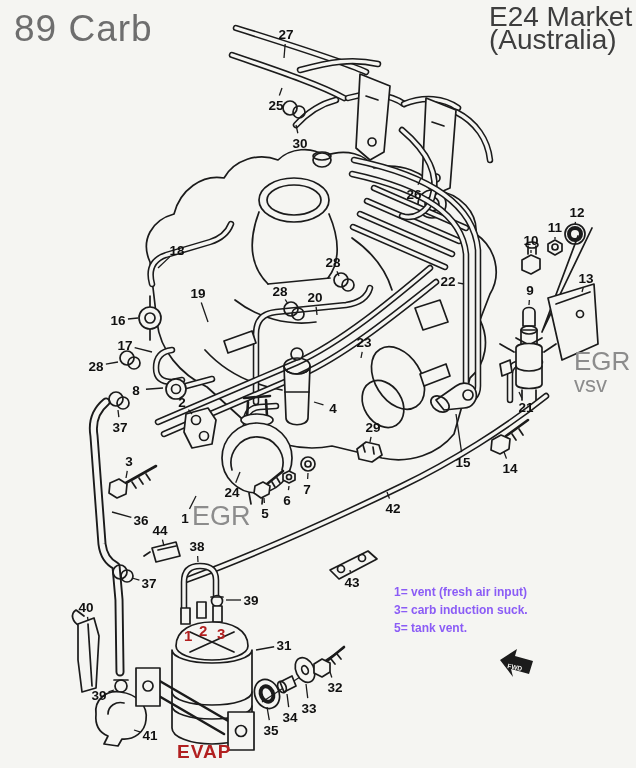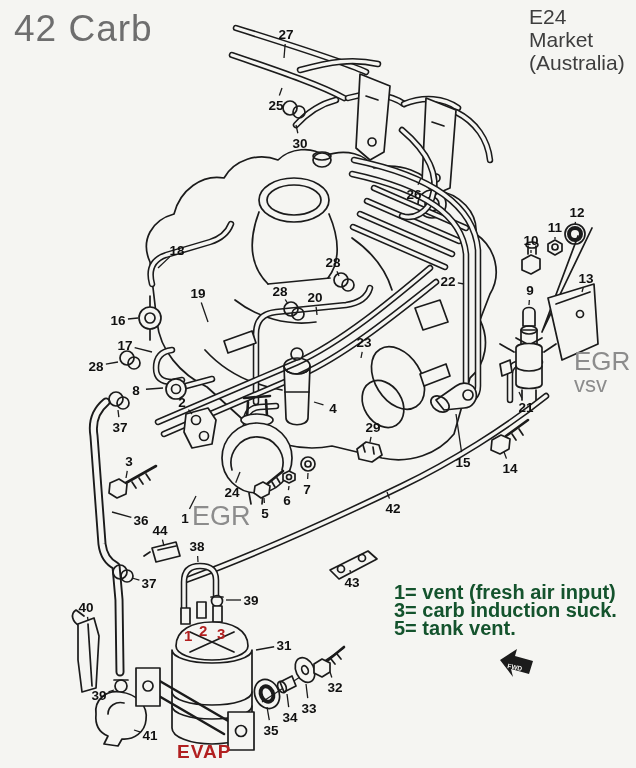--- a/index.html
+++ b/index.html
@@ -1,19 +1,19 @@
 <!DOCTYPE html>
 <html><head>
 <meta charset="utf-8">
 <style>
   html,body{margin:0;padding:0;}
   .stage{position:relative;width:636px;height:768px;background:#f5f5f2;font-family:"Liberation Sans",sans-serif;overflow:hidden;}
   .title{position:absolute;left:14px;top:8px;font-size:37px;color:#6e6e6e;letter-spacing:1px;white-space:nowrap;}
-  .market{position:absolute;left:489px;top:5px;font-size:21px;line-height:23px;color:#3e3e3e;margin-left:40px;}
-  .legend{position:absolute;left:394px;top:583px;color:#14532d;font-weight:bold;font-size:20px;line-height:18px;white-space:nowrap;}
+  .market{position:absolute;left:489px;top:5px;font-size:28px;line-height:23px;color:#3e3e3e;}
+  .legend{position:absolute;left:394px;top:583px;color:#8b5cf6;font-weight:bold;font-size:12px;line-height:18px;white-space:nowrap;}
   svg{position:absolute;left:0;top:0;}
   .ln{stroke:#1b1b1b;stroke-width:1.7;fill:none;stroke-linecap:round;stroke-linejoin:round;}
   .ln2{stroke:#1b1b1b;stroke-width:2.6;fill:none;stroke-linecap:round;stroke-linejoin:round;}
   .thin{stroke:#1b1b1b;stroke-width:1.1;fill:none;}
   .shp{fill:#f5f5f2;stroke:#1b1b1b;stroke-width:1.7;stroke-linejoin:round;}
   .dk{fill:#1b1b1b;stroke:none;}
   .tube{stroke:#1b1b1b;stroke-width:6.5;fill:none;stroke-linecap:round;stroke-linejoin:round;}
   .tube-core{stroke:#f5f5f2;stroke-width:3.4;fill:none;stroke-linecap:round;stroke-linejoin:round;}
   .tube-thick{stroke:#1b1b1b;stroke-width:9;fill:none;stroke-linecap:round;stroke-linejoin:round;}
   .tube-thick-core{stroke:#f5f5f2;stroke-width:5.2;fill:none;stroke-linecap:round;stroke-linejoin:round;}
@@ -426,21 +426,21 @@
         <text x="335" y="691.5" class="plbl">32</text>
         <line x1="307.7596526541079" y1="698.0772212328633" x2="306" y2="684" class="leader"></line>
         <text x="309" y="712.5" class="plbl">33</text>
         <line x1="288.70660815932234" y1="707.0839958881378" x2="287" y2="694" class="leader"></line>
         <text x="290" y="721.5" class="plbl">34</text>
         <line x1="269.28658825248755" y1="720.1478824518033" x2="267" y2="707" class="leader"></line>
         <text x="271" y="734.5" class="plbl">35</text>
       </g>
   </svg>
 
-  <div class="title">42 Carb</div>
+  <div class="title">89 Carb</div>
 
   <div class="market">
     <div>E24 Market</div>
     <div>(Australia)</div>
   </div>
 
   <div class="legend">
     <div>1= vent (fresh air input)</div>
     <div>3= carb induction suck.</div>
     <div>5= tank vent.</div>

